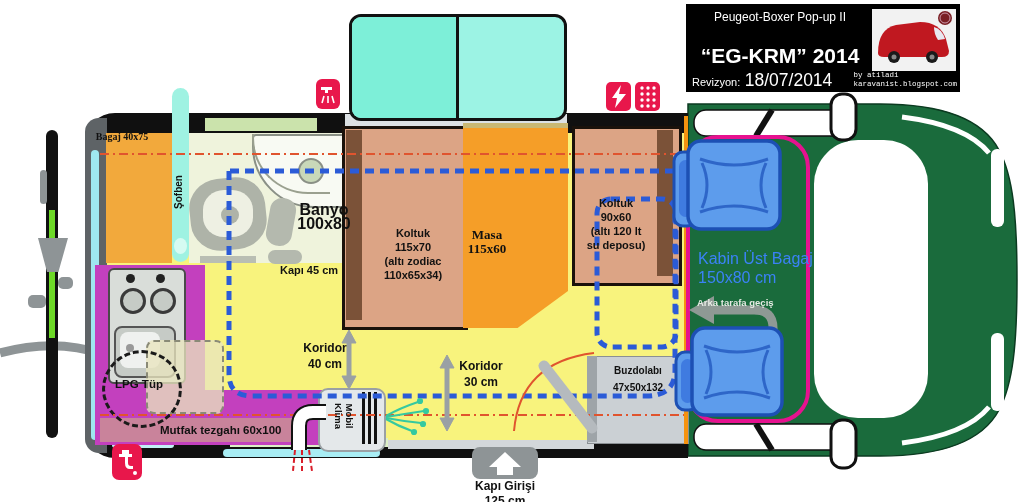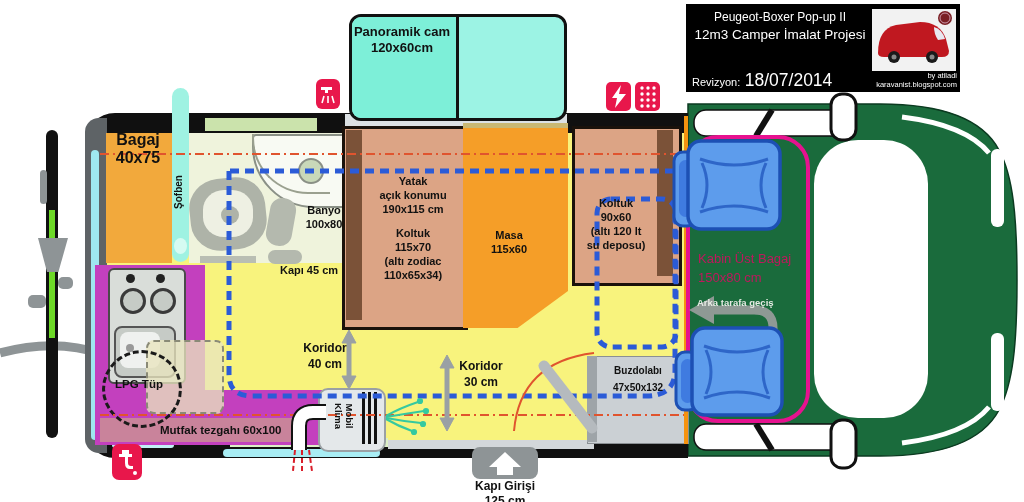--- a/index.html
+++ b/index.html
@@ -181,90 +181,81 @@
       <rect x="497" y="466" width="16" height="9" fill="#fff"></rect>
     </g>
 
     <ellipse cx="373" cy="63" rx="4" ry="6" fill="#111"></ellipse>
     <ellipse cx="520" cy="63" rx="4" ry="6" fill="#111"></ellipse>
   </svg>
 
   <div class="abs" style="left:349px;top:14px;width:212px;height:101px;border:3.5px solid #111;border-radius:12px;background:#9CF3E4;overflow:hidden;">
     <div class="abs" style="left:0;top:0;width:104px;height:101px;background:#7DEFD8;border-right:3px solid #111;"></div>
   </div>
-  <div class="lbl" style="left:352px;top:24px;width:100px;font-size:13px;line-height:16px;">
-    <span>Panoramik cam</span><br>
-    <span>120x60cm</span>
-  </div>
 
   <div class="abs" style="left:686px;top:4px;width:274px;height:88px;background:#000;color:#fff;">
     <div class="abs thin" style="left:0;top:6px;width:188px;text-align:center;font-size:12px;">Peugeot-Boxer Pop-up II</div>
-    <div class="abs thin" style="left:0;top:23px;width:188px;text-align:center;font-size:13.5px;">12m3 Camper İmalat Projesi</div>
+    <div class="abs" style="left:0;top:40px;width:188px;text-align:center;font-size:21px;font-weight:bold;">“EG-KRM” 2014</div>
     <div class="abs" style="left:6px;top:66px;width:190px;">
       <span class="thin" style="font-size:11px;">Revizyon:</span>
       <span style="font-size:17.5px;font-weight:normal;">18/07/2014</span>
     </div>
     <div class="abs" style="left:186px;top:5px;width:84px;height:62px;background:#fff;">
       <svg width="84" height="62" style="left:0;top:0;">
         <rect x="0" y="0" width="84" height="62" fill="#F2F2F2"></rect>
         <path d="M6,44 Q6,20 24,16 L48,13 Q68,13 74,30 L77,42 Q77,48 70,48 L12,48 Q6,48 6,44 Z" fill="#C01820"></path>
         <path d="M62,18 Q70,20 73,30 L66,31 Q62,25 62,18 Z" fill="#E8E8F0"></path>
         <circle cx="22" cy="48" r="6" fill="#1a1a1a"></circle>
           <circle cx="22" cy="48" r="2.5" fill="#888"></circle>
         <circle cx="60" cy="48" r="6" fill="#1a1a1a"></circle>
           <circle cx="60" cy="48" r="2.5" fill="#888"></circle>
         <circle cx="73" cy="9" r="7" fill="#7A1F24"></circle>
         <circle cx="73" cy="9" r="5" fill="none" stroke="#C9A" stroke-width="1"></circle>
       </svg>
     </div>
-    <div class="abs thin" style="right:3px;bottom:3px;font-size:7.5px;line-height:9px;text-align:right;">
+    <div class="abs thin" style="right:3px;bottom:3px;font-size:7.5px;line-height:9px;font-family:Liberation Mono, monospace;">
       <span>by atiladi</span><br>
       <span>karavanist.blogspot.com</span>
     </div>
   </div>
 
 
-  <div class="lbl" style="left:104px;top:131px;width:68px;font-size:16px;">Bagaj 40x75</div>
+  <div class="lbl" style="left:88px;top:131px;width:68px;font-size:10px;font-family:Liberation Serif, serif;">Bagaj 40x75</div>
 
   <div class="lbl" style="left:145px;top:185px;width:70px;height:14px;font-size:10px;transform:rotate(-90deg);">
     <span>Şofben</span>
   </div>
 
-  <div class="lbl" style="left:292px;top:203px;width:64px;font-size:11px;line-height:14px;">
+  <div class="lbl" style="left:292px;top:203px;width:64px;font-size:16px;line-height:14px;">
     <span>Banyo</span><br>
     <span>100x80</span>
   </div>
 
   <div class="lbl" style="left:272px;top:264px;width:74px;font-size:11px;">Kapı 45 cm</div>
 
-  <div class="lbl" style="left:368px;top:174px;width:90px;font-size:11px;line-height:14px;">
-    <span>Yatak</span><br>
-    <span>açık konumu</span><br>
-    <span>190x115 cm</span>
-  </div>
   <div class="lbl" style="left:368px;top:226px;width:90px;font-size:11px;line-height:14px;">
     <span>Koltuk</span><br>
     <span>115x70</span><br>
     <span>(altı zodiac</span><br>
     <span>110x65x34)</span>
   </div>
 
-  <div class="lbl" style="left:464px;top:228px;width:90px;font-size:11px;line-height:14px;">
+  <div class="lbl" style="left:442px;top:228px;width:90px;font-size:13px;line-height:14px;font-family:Liberation Serif, serif;">
     <span>Masa</span><br>
     <span>115x60</span>
   </div>
 
   <div class="lbl" style="left:578px;top:196px;width:76px;font-size:11px;line-height:14px;">
     <span>Koltuk</span><br>
     <span>90x60</span><br>
     <span>(altı 120 lt</span><br>
     <span>su deposu)</span>
   </div>
 
-  <div class="lbl thin" style="left:698px;top:249px;width:120px;font-size:13px;line-height:19px;text-align:left;color:#be185d;">
+  <div class="lbl thin" style="left:698px;top:249px;width:120px;font-size:16px;line-height:19px;text-align:left;color:#3b82f6;">
     <span>Kabin Üst Bagaj</span><br>
     <span>150x80 cm</span>
   </div>
 
   <div class="lbl" style="left:697px;top:297px;width:104px;font-size:9.5px;text-align:left;color:#E6EBE4;">Arka tarafa geçiş</div>
 
   <div class="lbl" style="left:296px;top:340px;width:58px;font-size:12px;line-height:16px;">
     <span>Koridor</span><br>
     <span>40 cm</span>
   </div>

